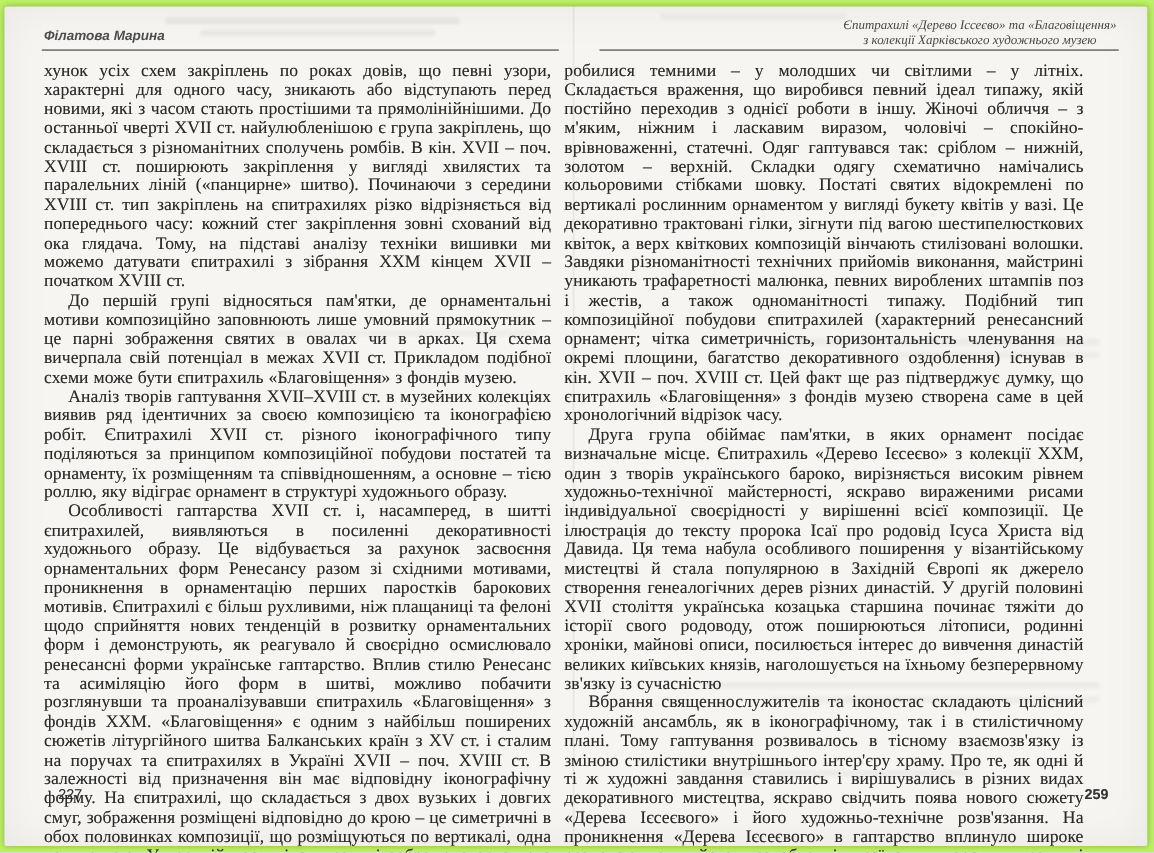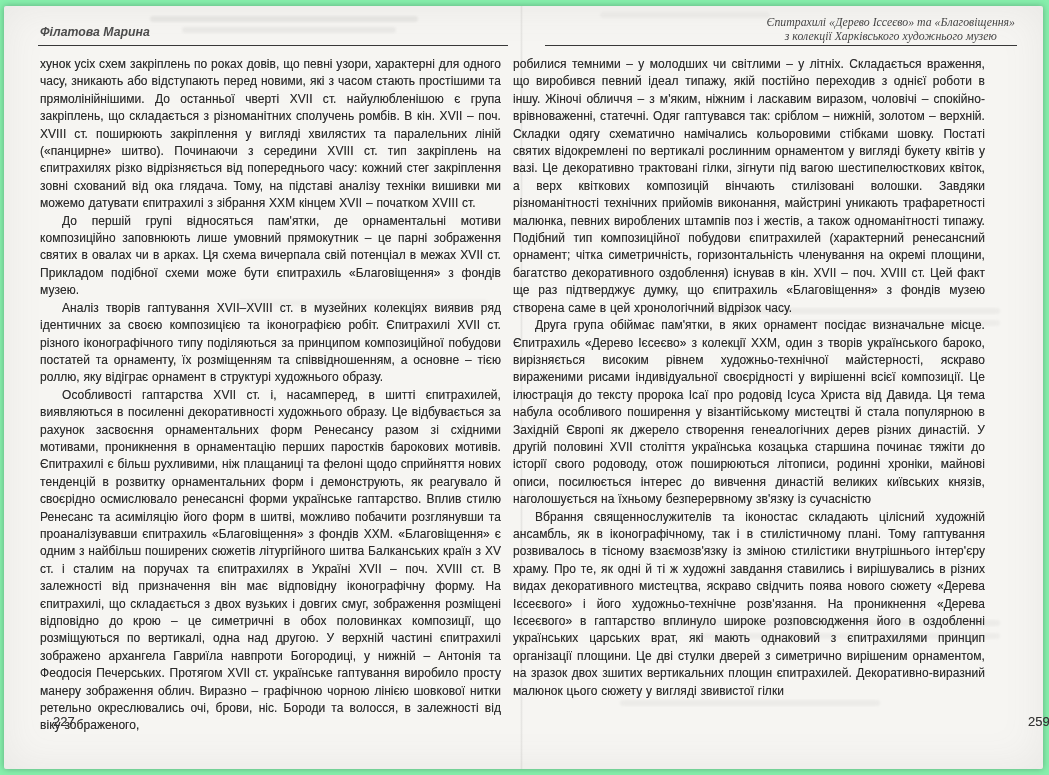--- a/index.html
+++ b/index.html
@@ -1,45 +1,45 @@
 <!DOCTYPE html>
 <html lang="uk"><head>
 <meta charset="utf-8">
 <title>Book spread scan</title>
 <style>
   html,body{margin:0;padding:0;}
   body{width:1049px;height:775px;overflow:hidden;background:#c6c6c4;
        font-family:"Liberation Sans",sans-serif;}
-  .scan{position:relative;width:1049px;height:775px;background:#86efac;}
+  .scan{position:relative;width:1049px;height:775px;background:#bef264;}
   .paper{position:absolute;left:4px;top:6px;width:1039px;height:763px;
          background:#f6f5f2;border-radius:2px;
          box-shadow:0 0 6px rgba(0,0,0,.28), inset 0 0 40px rgba(120,120,115,.10);}
   .seam{position:absolute;left:520px;top:6px;width:3px;height:763px;
         background:linear-gradient(90deg,rgba(0,0,0,0) 0%,rgba(90,90,88,.10) 50%,rgba(0,0,0,0) 100%);}
   
   .hdr{position:absolute;color:#4c4c4c;font-style:italic;}
   #left-header{left:40px;top:25px;font-size:12.3px;font-weight:bold;}
   #right-header{right:34px;top:16px;font-size:11.8px;line-height:13.5px;text-align:center;color:#454545;font-family:Liberation Serif, serif;}
   .rule{position:absolute;height:1px;background:#383838;}
   #left-rule{left:38px;top:45px;width:470px;}
   #right-rule{left:545px;top:45px;width:472px;height:1.4px;}
   
   .body-col{position:absolute;top:56px;color:#2b2b2b;
             text-rendering:optimizeLegibility;}
   #left-body{left:40px;width:461px;}
   #right-body{left:513px;width:472px;}
-  p.para{margin:0;font-size:12px;line-height:17.4px;text-align:justify;
+  p.para{margin:0;font-size:16px;line-height:17.4px;text-align:justify;
          letter-spacing:.05px;word-spacing:.4px;
-         text-shadow:0 0 .45px rgba(70,70,70,.55);}
+         text-shadow:0 0 .45px rgba(70,70,70,.55);font-family:Liberation Serif, serif;}
   p.para.indent{text-indent:22px;}
   
   .pagenum{position:absolute;top:714px;font-size:13px;color:#333;
            text-shadow:0 0 .4px rgba(70,70,70,.5);}
   #left-pagenum{left:53px;}
-  #right-pagenum{left:1028px;}
+  #right-pagenum{left:986px;font-weight:bold;}
   
   .ghost{position:absolute;height:6px;border-radius:3px;background:#8e8e8c;
          filter:blur(1.3px);}
   .g0{left:600px;top:12px;width:170px;opacity:.07;}
   .g1{left:150px;top:16px;width:268px;opacity:.13;}
   .g2{left:182px;top:27px;width:214px;opacity:.11;}
   .g3{left:238px;top:300px;width:250px;opacity:.07;}
   .g4{left:700px;top:308px;width:300px;opacity:.09;}
   .g5{left:758px;top:320px;width:242px;opacity:.08;}
   .g6{left:640px;top:620px;width:360px;opacity:.09;}

